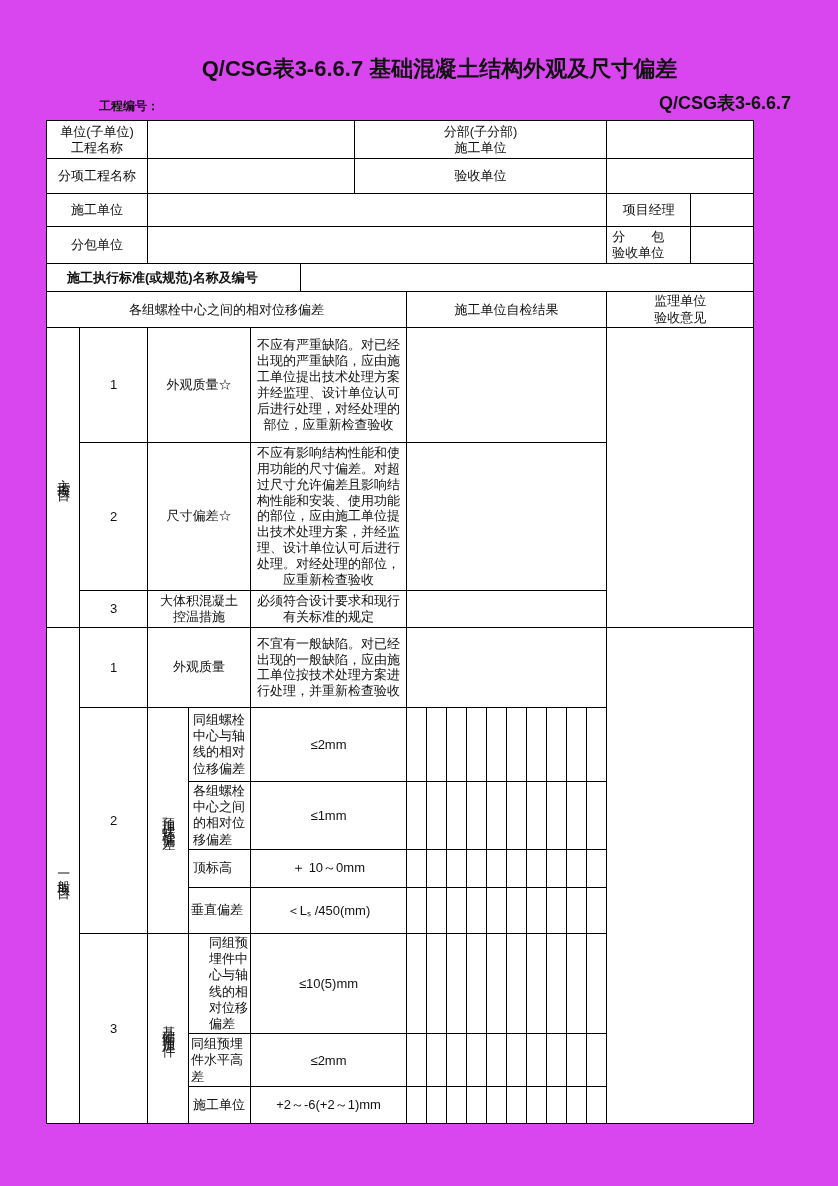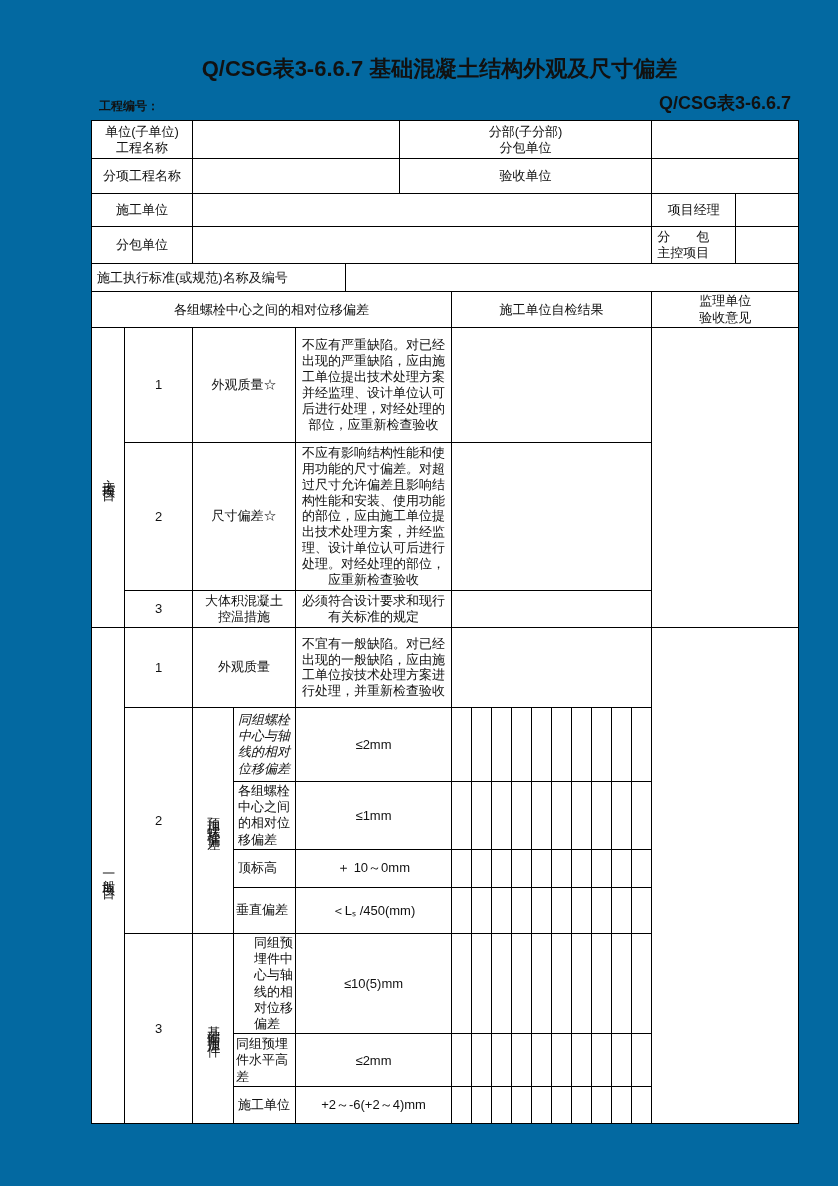--- a/index.html
+++ b/index.html
@@ -1,38 +1,38 @@
 <!DOCTYPE html>
 <html><head>
 <meta charset="utf-8">
 <style>
   html,body { margin:0; padding:0; background:#ffffff; }
   body {
     width:838px; height:1186px;
     font-family:"Liberation Sans", sans-serif;
     color:#111111;
   }
-  .page { position:relative; width:838px; height:1186px; background:#0369a1; }
+  .page { position:relative; width:838px; height:1186px; background:#d946ef; }
 
   .titles {
     padding-top:56px; margin-left:86px; width:707px;
     text-align:center; font-weight:bold; font-size:22px; line-height:1.2;
     color:#111;
   }
   .meta-row {
     margin-left:86px; width:707px;
     display:flex; justify-content:space-between; align-items:flex-end;
     margin-top:9px; margin-bottom:5px;
   }
   .meta-left { font-weight:bold; font-size:12px; padding-left:13px; }
   .meta-right { font-weight:bold; font-size:18px; padding-right:2px; }
 
   table.form {
     border-collapse:collapse; table-layout:fixed;
-    width:707px; margin-left:91px;
+    width:707px; margin-left:46px;
     background:#fff;
   }
   table.form td {
     border:1px solid #000;
     padding:1px 2px;
     font-size:13px;
     text-align:center;
     vertical-align:middle;
     overflow:hidden;
     word-break:break-all;
@@ -91,44 +91,44 @@
       <col style="width:84px">
         <col style="width:63px">
     </colgroup>
 
     <tbody>
         <tr style="height:38px">
       <td colspan="2" class="lab prewrap">单位(子单位)
 工程名称</td>
       <td colspan="4" class="blank"></td>
       <td colspan="11" class="lab prewrap">分部(子分部)
-分包单位</td>
+施工单位</td>
       <td colspan="2" class="blank"></td>
     </tr>
     <tr style="height:35px">
       <td colspan="2" class="lab">分项工程名称</td>
       <td colspan="4" class="blank"></td>
       <td colspan="11" class="lab">验收单位</td>
       <td colspan="2" class="blank"></td>
     </tr>
     <tr style="height:33px">
       <td colspan="2" class="lab">施工单位</td>
       <td colspan="15" class="blank"></td>
       <td class="lab">项目经理</td>
       <td class="blank"></td>
     </tr>
     <tr style="height:37px">
       <td colspan="2" class="lab">分包单位</td>
       <td colspan="15" class="blank"></td>
       <td class="lab prewrap" style="text-align:left; padding-left:5px;">分　　包
-主控项目</td>
+验收单位</td>
       <td class="blank"></td>
     </tr>
     <tr style="height:28px">
-      <td colspan="5" class="lab" style="text-align:left; padding-left:5px;">施工执行标准(或规范)名称及编号</td>
+      <td colspan="5" class="lab" style="text-align:left; padding-left:20px;font-weight:bold;">施工执行标准(或规范)名称及编号</td>
       <td colspan="14" class="blank"></td>
     </tr>
 
     <tr style="height:35px">
       <td colspan="7" class="lab">各组螺栓中心之间的相对位移偏差</td>
       <td colspan="10" class="lab">施工单位自检结果</td>
       <td colspan="2" class="lab prewrap">监理单位
 验收意见</td>
     </tr>
 
@@ -161,21 +161,21 @@
       <td>1</td>
       <td colspan="2" class="lab">外观质量</td>
       <td colspan="3" class="req">不宜有一般缺陷。对已经出现的一般缺陷，应由施工单位按技术处理方案进行处理，并重新检查验收</td>
       <td colspan="10" class="blank"></td>
       <td colspan="2" rowspan="8" class="blank"></td>
     </tr>
 
     <tr style="height:74px">
       <td rowspan="4">2</td>
       <td rowspan="4" class="vert"><span class="vtxt">预埋螺栓偏差</span></td>
-      <td class="lab" style="text-align:left; padding-left:4px;font-style:italic;">同组螺栓中心与轴线的相对位移偏差</td>
+      <td class="lab" style="text-align:left; padding-left:4px;">同组螺栓中心与轴线的相对位移偏差</td>
       <td colspan="3" class="tol">≤2mm</td>
       <td class="blank"></td>
           <td class="blank"></td>
           <td class="blank"></td>
           <td class="blank"></td>
           <td class="blank"></td>
           <td class="blank"></td>
           <td class="blank"></td>
           <td class="blank"></td>
           <td class="blank"></td>
@@ -249,21 +249,21 @@
           <td class="blank"></td>
           <td class="blank"></td>
           <td class="blank"></td>
           <td class="blank"></td>
           <td class="blank"></td>
           <td class="blank"></td>
           <td class="blank"></td>
     </tr>
     <tr style="height:37px">
       <td class="lab" style="text-align:left; padding-left:4px;">施工单位</td>
-      <td colspan="3" class="tol">+2～-6(+2～4)mm</td>
+      <td colspan="3" class="tol">+2～-6(+2～1)mm</td>
       <td class="blank"></td>
           <td class="blank"></td>
           <td class="blank"></td>
           <td class="blank"></td>
           <td class="blank"></td>
           <td class="blank"></td>
           <td class="blank"></td>
           <td class="blank"></td>
           <td class="blank"></td>
           <td class="blank"></td>

